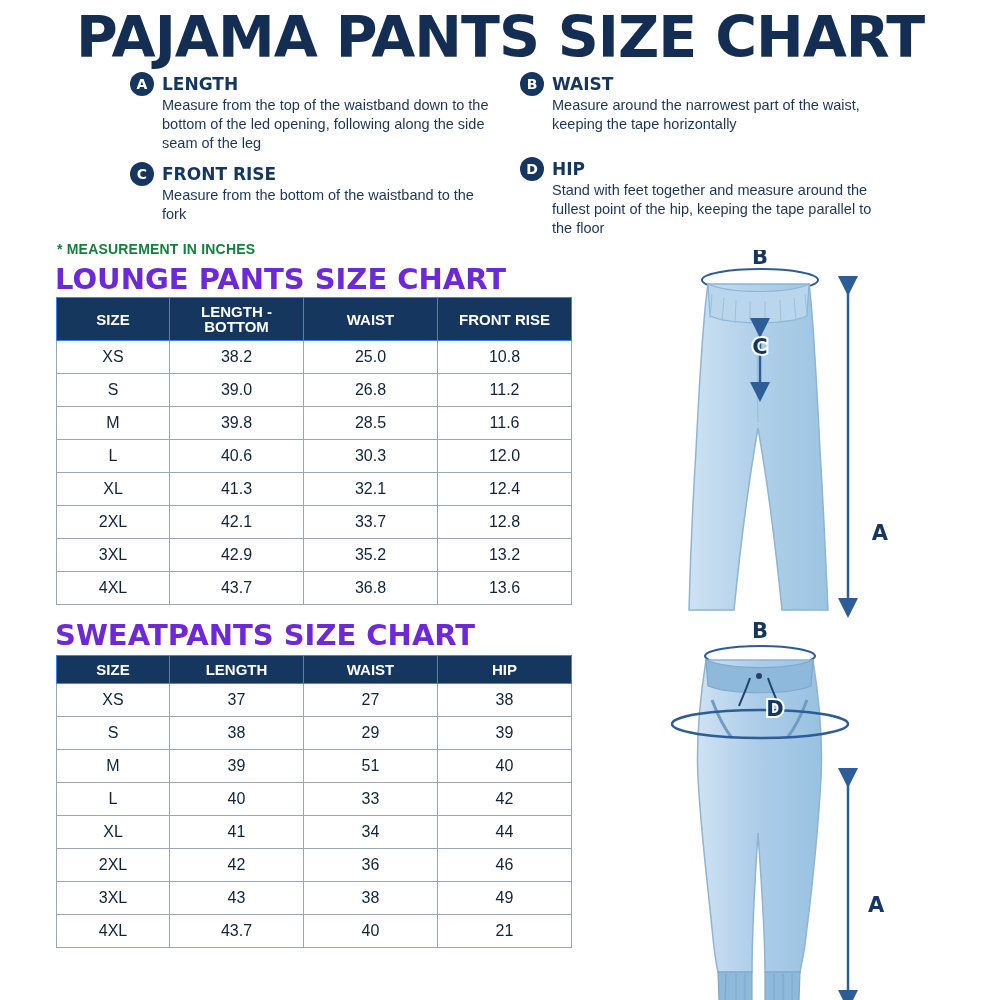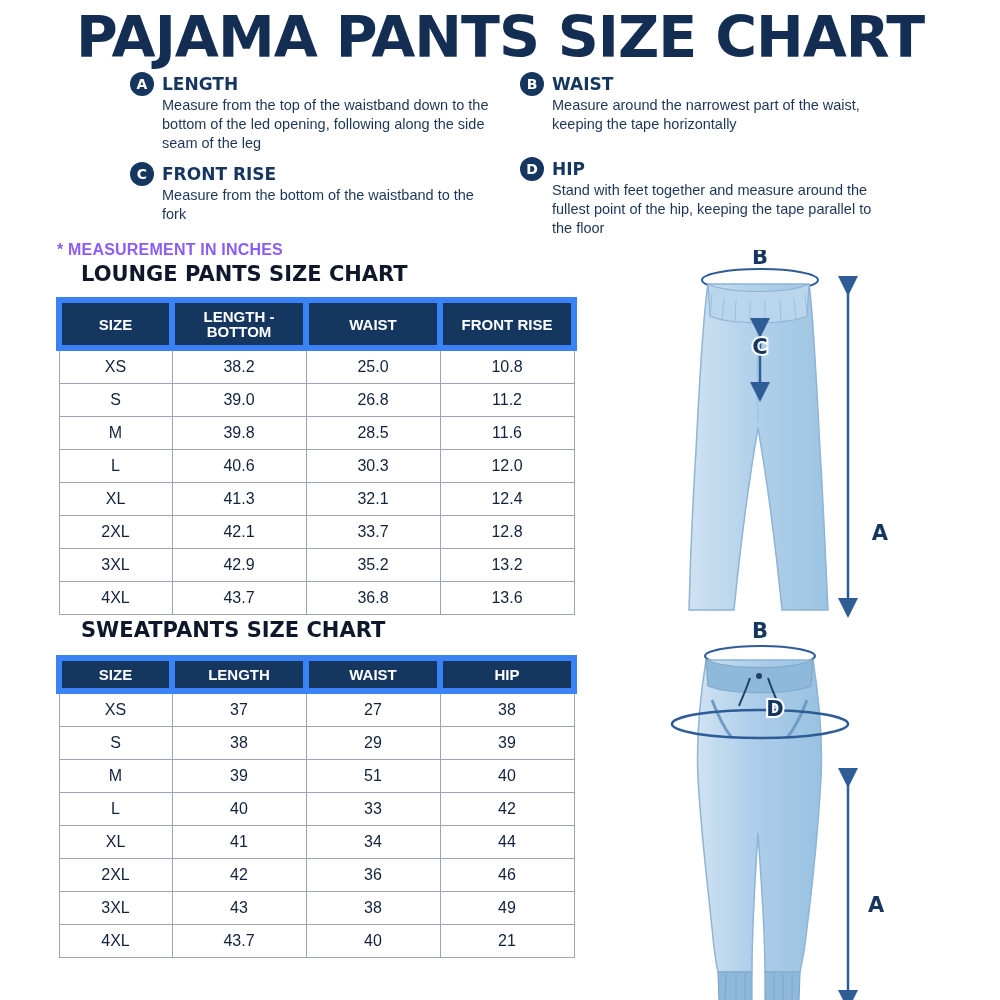--- a/index.html
+++ b/index.html
@@ -48,46 +48,45 @@
     width:330px;
   }
   .li-a{left:130px;top:0px;}
   .li-b{left:520px;top:0px;}
   .li-c{left:130px;top:90px;}
   .li-d{left:520px;top:85px;}
 
   
   .note{
     position:absolute;left:57px;top:241px;
-    font-size:16px;font-weight:bold;color:#8b5cf6;letter-spacing:.2px;
+    font-size:14px;font-weight:bold;color:#15803d;letter-spacing:.2px;
   }
 
   
   .sec-title{
     position:absolute;
-    font-size:21px;font-weight:bold;color:#0f172a;
-    font-family:"DejaVu Sans", sans-serif;
-    margin-left:26px;
+    font-size:29px;font-weight:bold;color:#6d28d9;
+    font-family:"DejaVu Sans", sans-serif;
   }
   .sec1{left:55px;top:262px;}
   .sec2{left:55px;top:618px;}
 
   
   table.size{
     position:absolute;
     border-collapse:collapse;
     width:515px;
     table-layout:fixed;
   }
   table.size.t1{left:56px;top:297px;}
   table.size.t2{left:56px;top:655px;}
   table.size th{
     background:#14365f;color:#ffffff;
     font-size:15px;font-weight:bold;
-    border:6px solid #3b82f6;
+    border:1px solid #3b82f6;
     padding:6px 2px;
     line-height:15px;
     text-align:center;
   }
   table.size td{
     border:1px solid #9aa6b5;
     text-align:center;
     font-size:16px;
     color:#12223d;
     padding:5px 2px;

